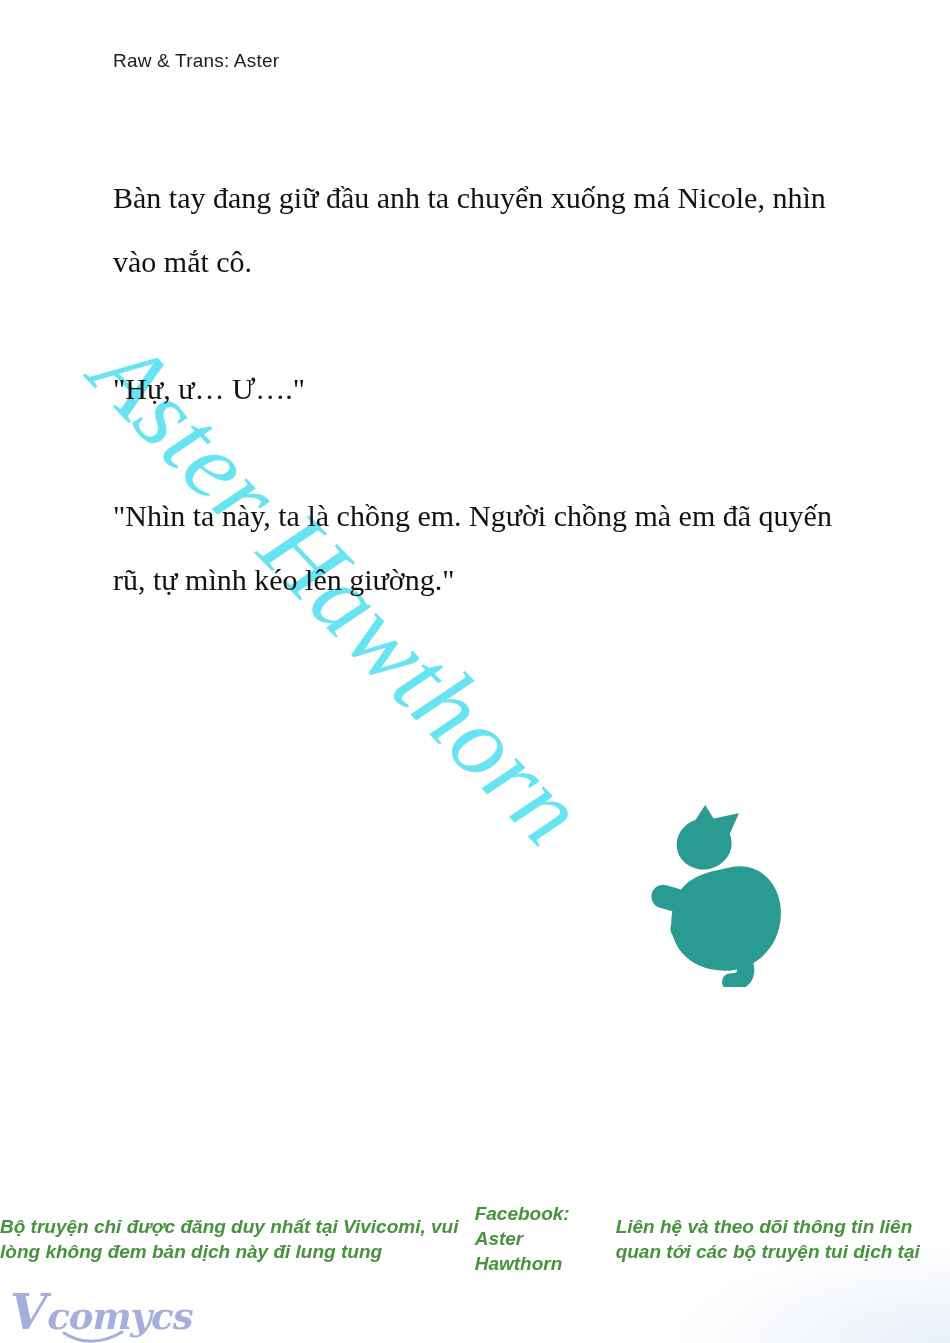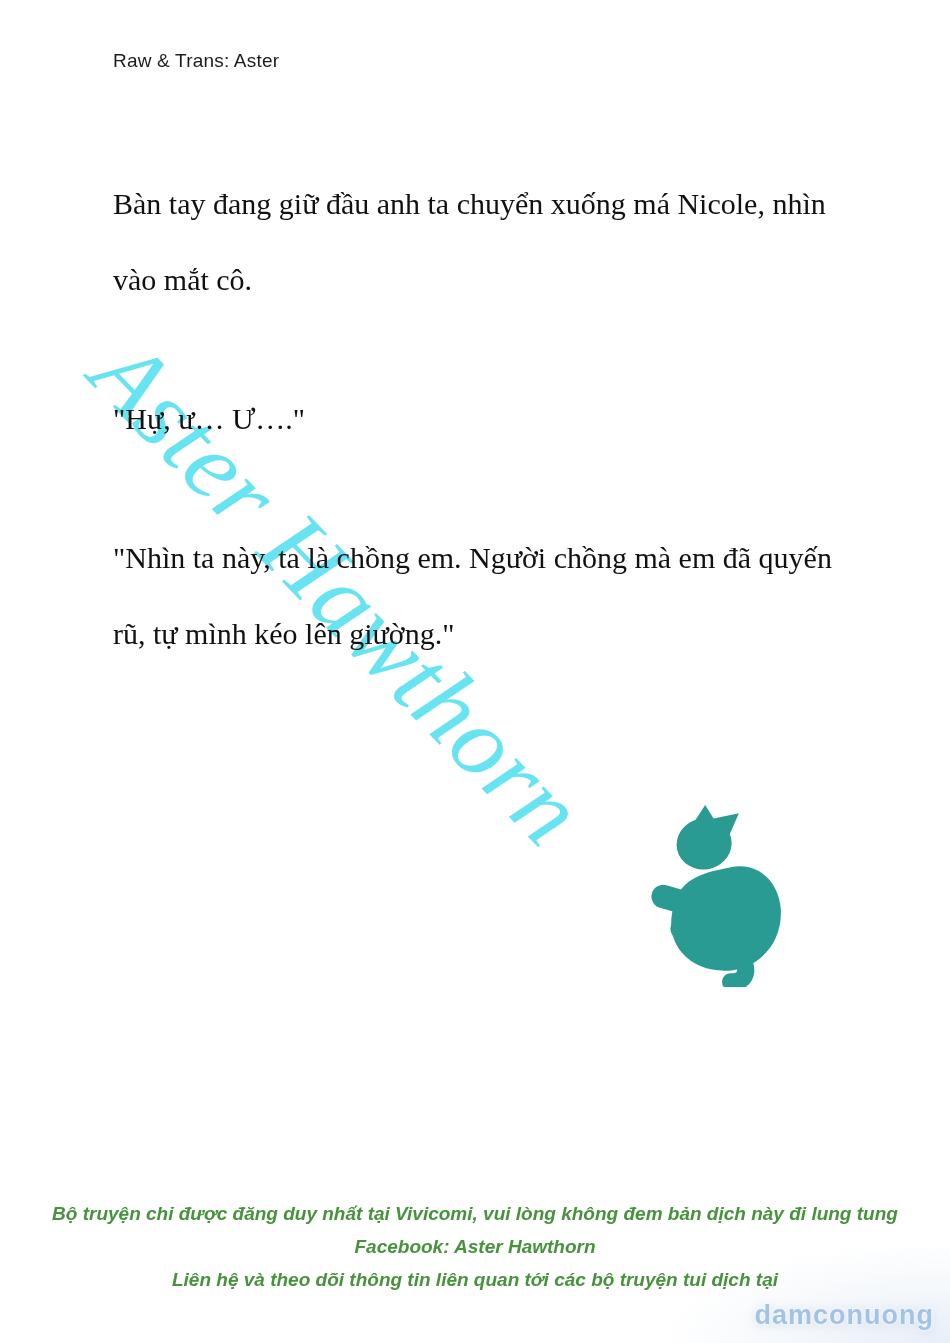--- a/index.html
+++ b/index.html
@@ -34,27 +34,27 @@
     position:absolute;left:651px;top:803px;
     width:138px;height:184px;z-index:2;
   }
   
   .content{
     position:absolute;left:113px;top:166px;width:722px;z-index:3;
   }
   .content p{
     margin:0 0 63px 0;
     font-size:30px;
-    line-height:76px;
+    line-height:64px;
     color:#111111;
   }
   
   .footer{
     position:absolute;left:0;top:1201px;width:950px;
-    display:flex;flex-direction:column;align-items:center;gap:8px;
+    display:flex;flex-direction:row;align-items:center;gap:8px;
     font-family:"Liberation Sans", sans-serif;
     font-weight:bold;font-style:italic;
     color:#47923d;
     z-index:3;
   }
   .footer .f-line{font-size:19px;line-height:25px;}
   
   .vcomycs{
     position:absolute;left:10px;top:1288px;z-index:3;
     color:#a6aedd;
@@ -113,16 +113,21 @@
     <p>"Hự, ư… Ư…."</p>
     <p>"Nhìn ta này, ta là chồng em. Người chồng mà em đã quyến rũ, tự mình kéo lên giường."</p>
   </div>
 
   <div class="footer">
     <div class="f-line">Bộ truyện chỉ được đăng duy nhất tại Vivicomi, vui lòng không đem bản dịch này đi lung tung</div>
     <div class="f-line">Facebook: Aster Hawthorn</div>
     <div class="f-line">Liên hệ và theo dõi thông tin liên quan tới các bộ truyện tui dịch tại</div>
   </div>
 
+  <div class="vcomycs">
+    <span class="v-cap">V</span><span class="v-rest">comycs</span>
+    <svg class="vc-swirl" width="64" height="16" viewBox="0 0 64 16" xmlns="http://www.w3.org/2000/svg">
+      <path d="M2,3 C20,15 42,13 60,2" stroke="#a6aedd" stroke-width="3" fill="none" stroke-linecap="round"></path>
+    </svg>
+  </div>
 
-  <div class="damconuong">damconuong</div>
 
 </div>
 
 </body></html>

